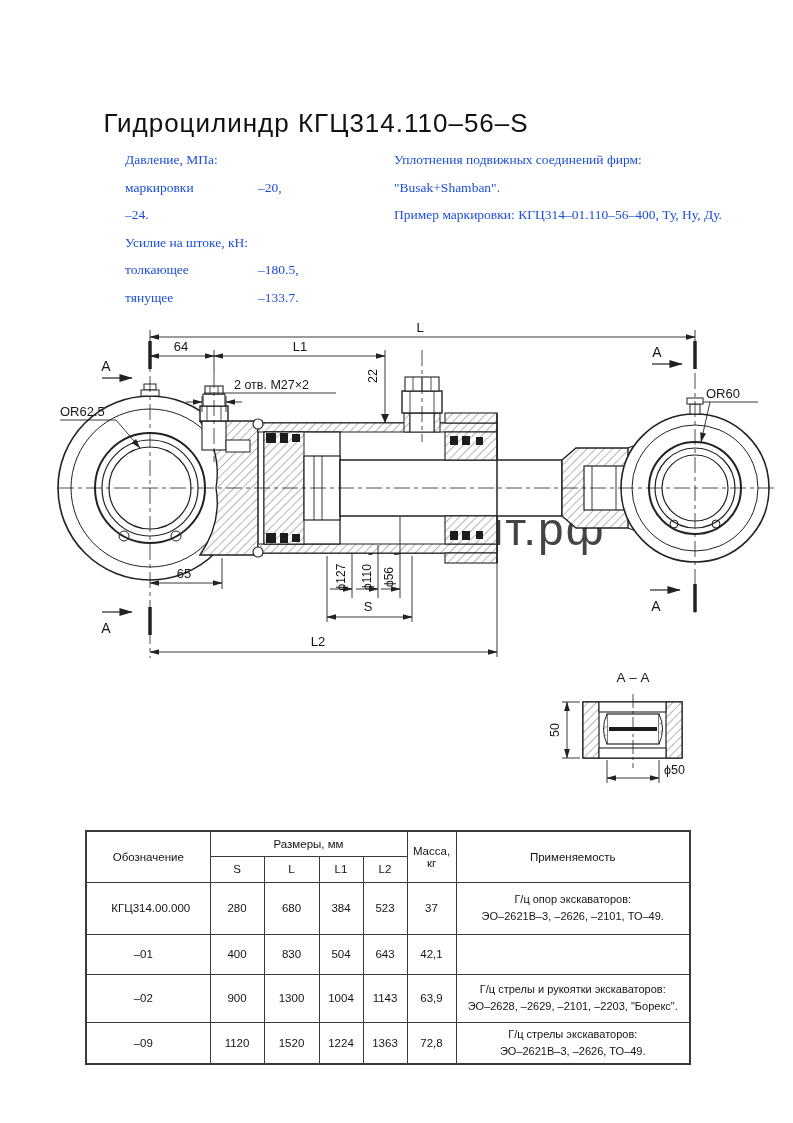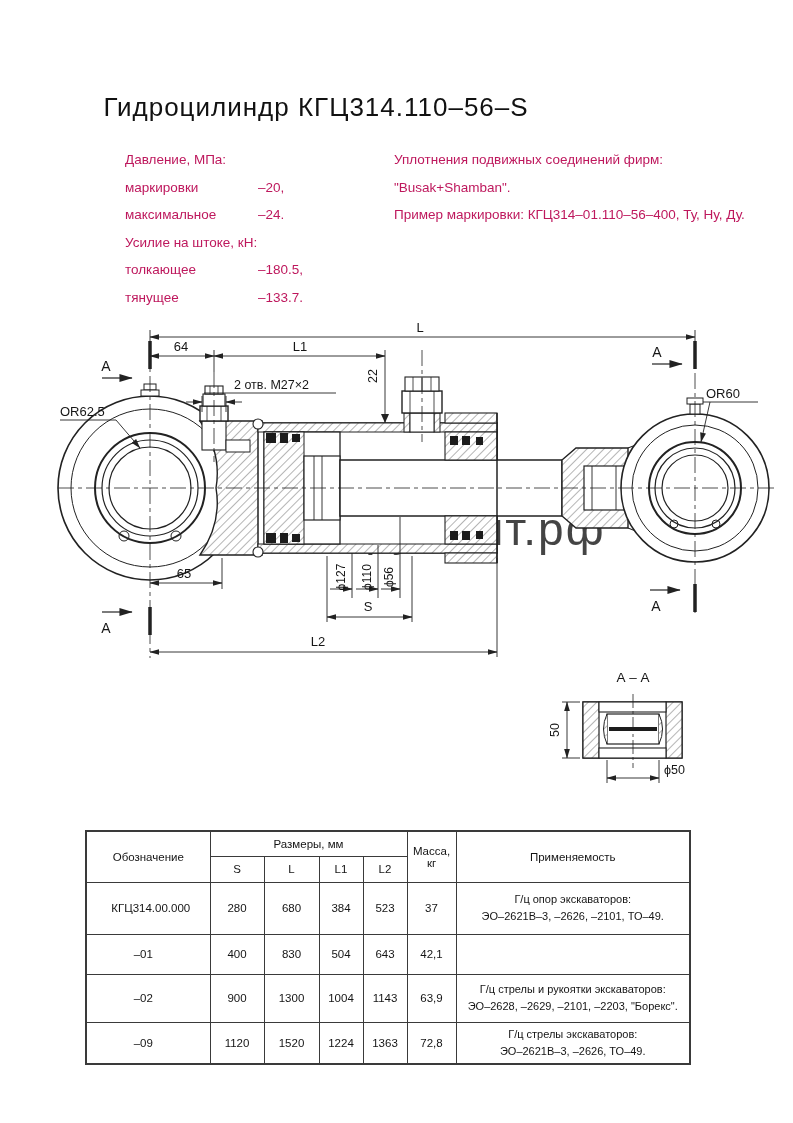--- a/index.html
+++ b/index.html
@@ -1,19 +1,19 @@
 <!DOCTYPE html>
 <html><head>
 <meta charset="utf-8">
 <style>
   html,body{margin:0;padding:0;background:#ffffff;}
   body{width:793px;height:1123px;position:relative;font-family:"Liberation Sans",sans-serif;color:#1f1f1f;overflow:hidden;}
   .abs{position:absolute;}
-  .title{top:92px;left:0;width:632px;text-align:center;font-size:26px;letter-spacing:1px;color:#111;}
-  .specs{font-size:13.5px;line-height:27.5px;color:#be185d;}
+  .title{top:108px;left:0;width:632px;text-align:center;font-size:26px;letter-spacing:1px;color:#111;}
+  .specs{font-size:13.5px;line-height:27.5px;color:#1d4ed8;font-family:Liberation Serif, serif;}
   .spec-left{top:146px;left:125px;width:260px;}
   .spec-right{top:146px;left:394px;width:370px;}
   .spec-row{display:flex;}
   .spec-row .lbl{width:133px;flex:none;}
   .spec-row .val{flex:none;text-align:right;}
   svg text{font-family:"Liberation Sans",sans-serif;fill:#161616;}
   
   .tbl-wrap{top:830px;left:85px;}
   table.spec-table{border-collapse:collapse;table-layout:fixed;width:604px;font-size:11.5px;color:#141414;}
   table.spec-table td,table.spec-table th{border:1px solid #3a3a3a;padding:0 4px;text-align:center;vertical-align:middle;font-weight:normal;}
@@ -32,21 +32,20 @@
 <div class="abs specs spec-left">
   <div class="spec-row">
       <span class="lbl">Давление, МПа:</span>
       <span class="val"></span>
     </div>
   <div class="spec-row">
       <span class="lbl">маркировки</span>
       <span class="val">–20,</span>
     </div>
   <div class="spec-row">
-      <span class="lbl">максимальное</span>
       <span class="val">–24.</span>
     </div>
   <div class="spec-row">
       <span class="lbl">Усилие на штоке, кН:</span>
       <span class="val"></span>
     </div>
   <div class="spec-row">
       <span class="lbl">толкающее</span>
       <span class="val">–180.5,</span>
     </div>

